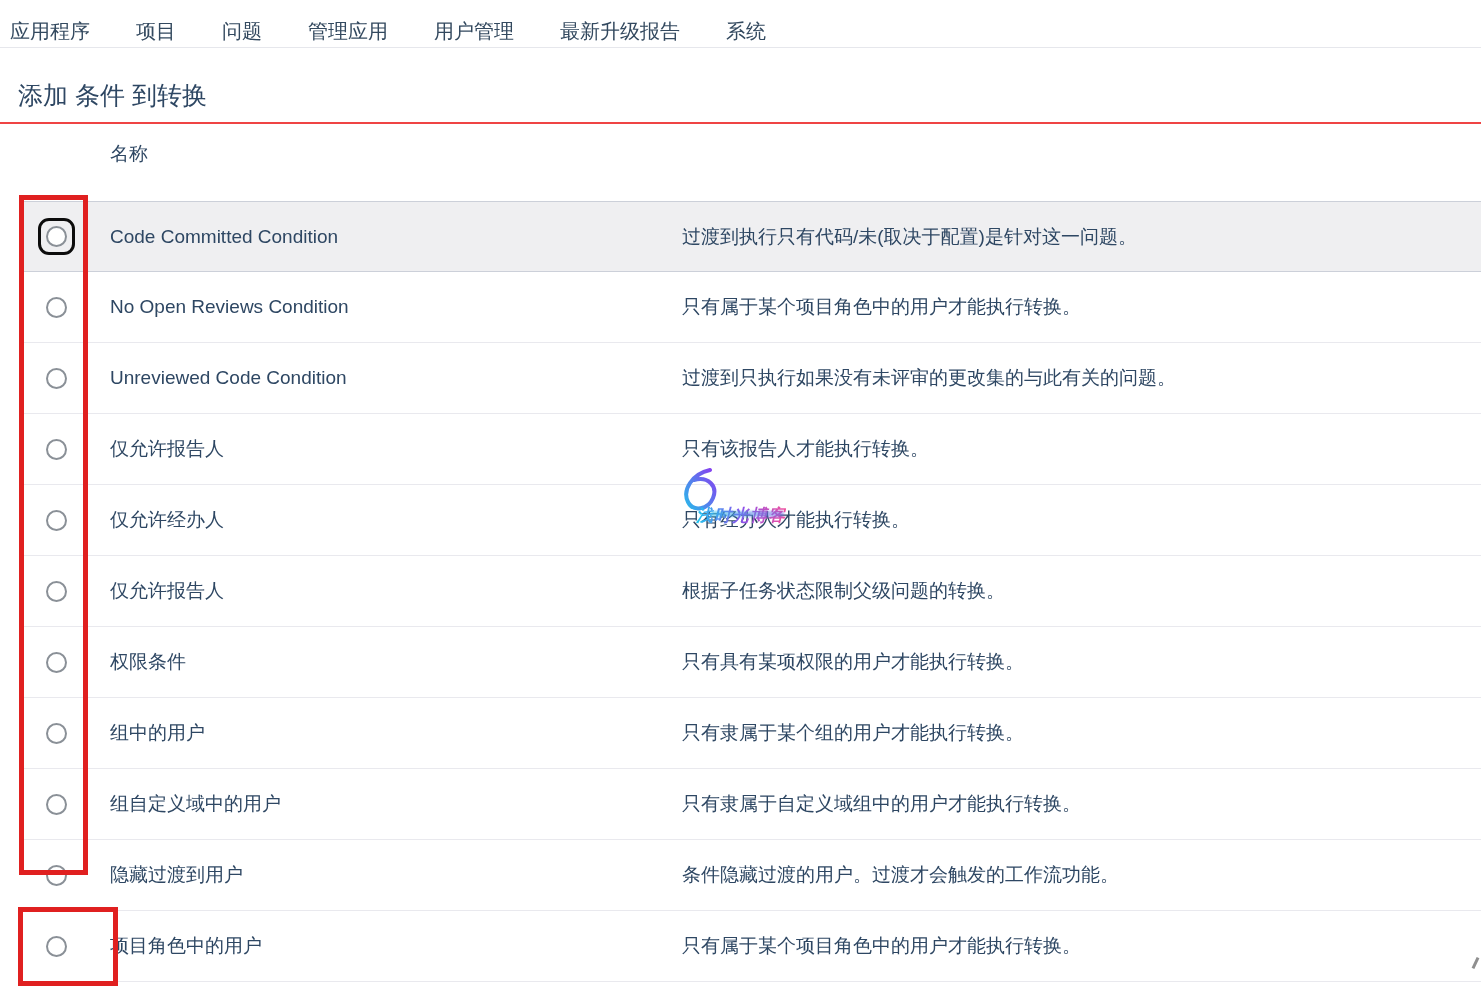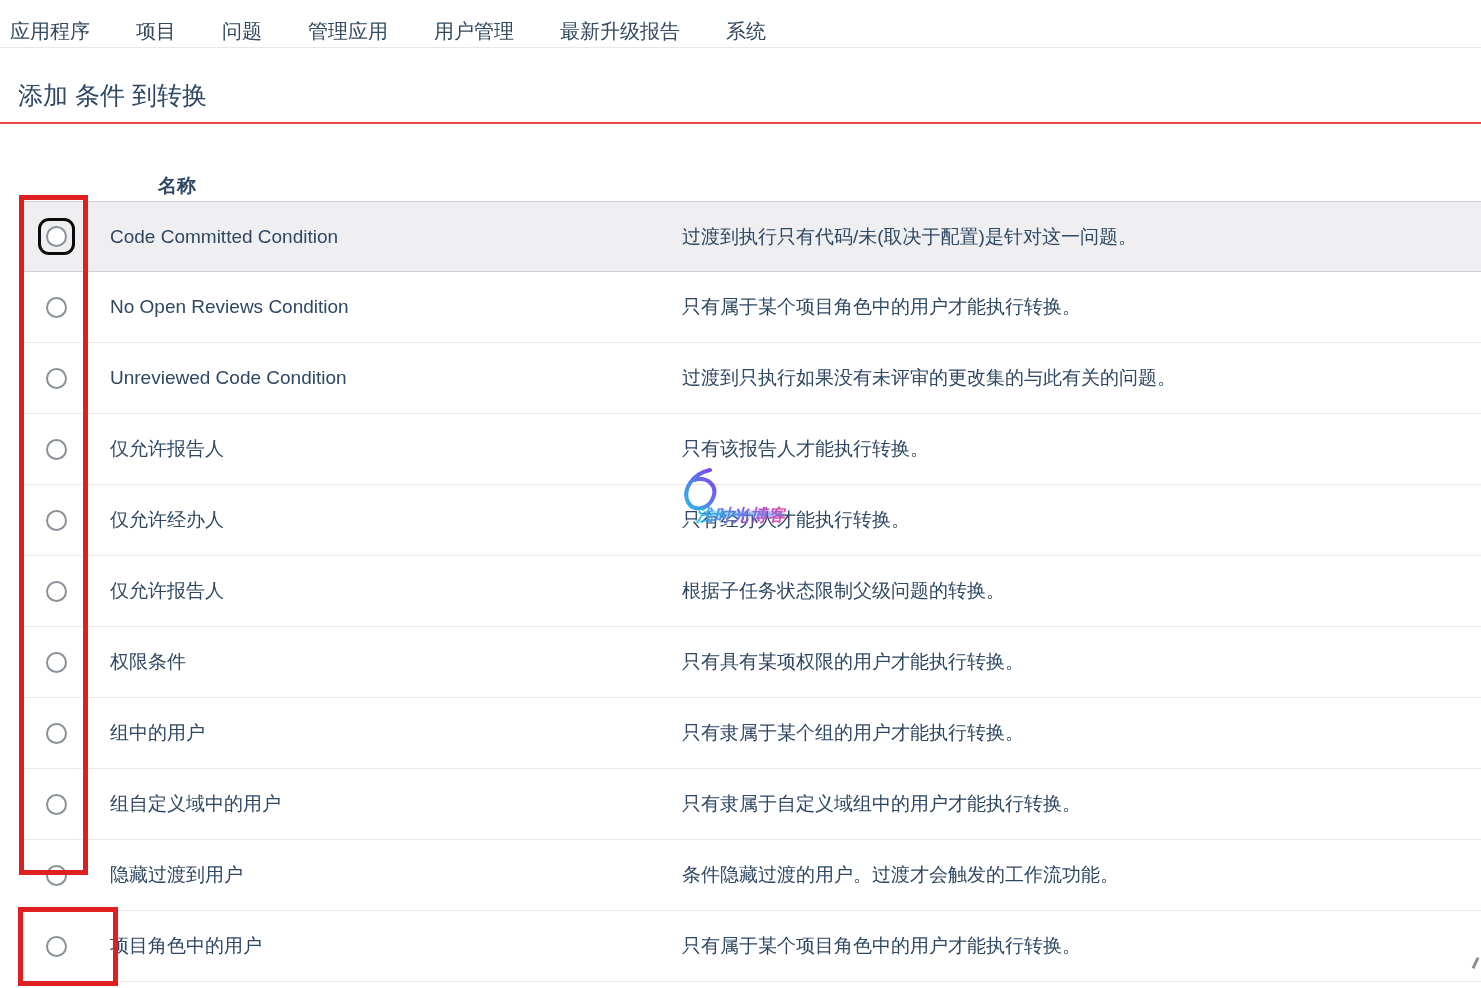--- a/index.html
+++ b/index.html
@@ -23,22 +23,22 @@
   .page-title {
     margin:30px 0 0 0; padding:0 0 10px 18px;
     font-size:25px; line-height:34px; font-weight:500;
     color:#2e4763; border-bottom:2px solid #ef4444;
   }
 
   
   .cond-table { margin-left:24px; font-size:19px; }
   .thead {
     display:grid; grid-template-columns:64px 594px 1fr;
-    height:77px; align-items:end; padding-bottom:2px;
-    font-weight:bold; color:#2e4763;gap:48px;
+    height:77px; align-items:end; padding-bottom:34px;
+    font-weight:normal; color:#2e4763;
   }
   .thead .h-name { padding-left:22px; }
   .row {
     display:grid; grid-template-columns:64px 594px 1fr;
     height:71px; align-items:center;
     border-bottom:1px solid #e9e9ee;
     cursor:pointer;
   }
   .row.selected {
     background:#efeff1;

